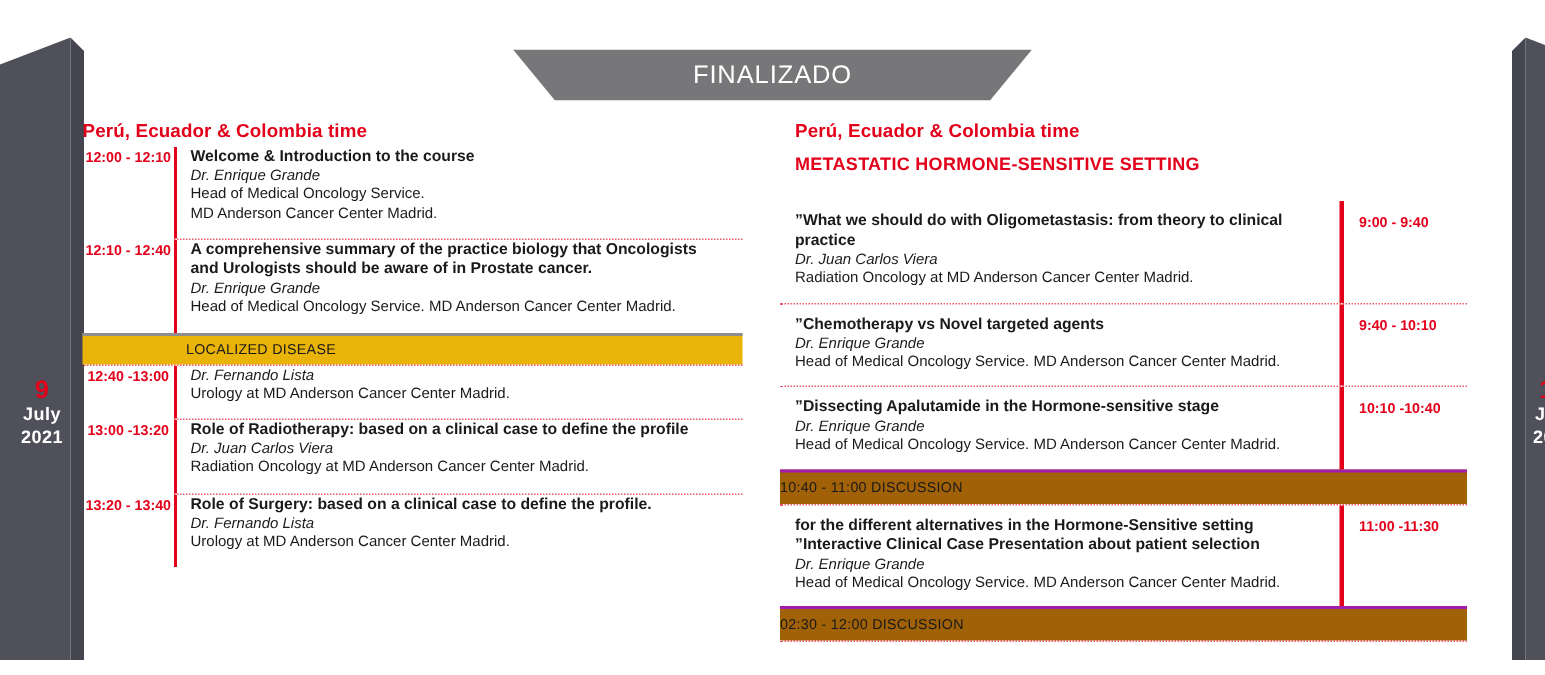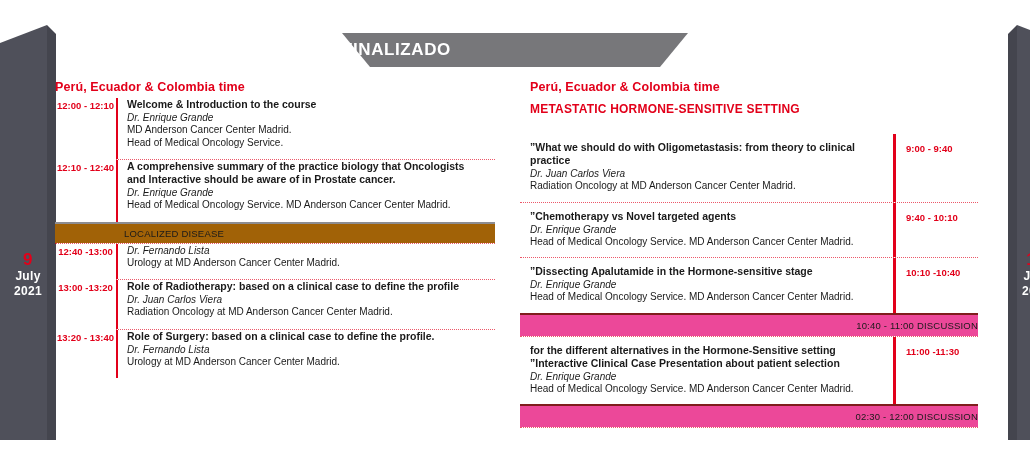--- a/index.html
+++ b/index.html
@@ -27,22 +27,22 @@
   .wing-left .wing-label{top:225px;}
   .wing-right .wing-label{top:225px;}
 
   
   .banner{
     position:absolute;left:342px;top:33px;width:346px;height:34px;
   }
   .banner svg{position:absolute;left:0;top:0;}
   .banner-text{
     position:absolute;left:0;top:0;width:100%;height:50px;
-    line-height:34px;text-align:left;
-    color:#ffffff;font-size:17px;font-weight:bold;letter-spacing:.6px;
+    line-height:34px;text-align:center;
+    color:#ffffff;font-size:17px;font-weight:normal;letter-spacing:.6px;
   }
 
   
   .col{position:absolute;top:0;}
   .col-left{left:55px;width:440px;}
   .col-right{left:520px;width:458px;}
 
   .col-head{
     position:absolute;top:80px;
     color:#e2001a;font-size:12.5px;font-weight:bold;letter-spacing:.1px;
@@ -72,28 +72,28 @@
   .speaker{font-size:10px;font-style:italic;color:#1a1a1a;line-height:13px;}
   .affil{font-size:10px;color:#1a1a1a;line-height:12.5px;}
 
   .dotted{
     height:0;border-top:1px dotted #e2001a;opacity:.65;
     margin:0 0 0 61px;
   }
   .dottedFull{height:0;border-top:1px dotted #e2001a;opacity:.65;}
 
   .band{
-    background:#a16207;border-top:2px solid #8d8d92;
+    background:#eab308;border-top:2px solid #8d8d92;
     font-size:9.5px;color:#1a1a1a;letter-spacing:.2px;
     padding:4px 0 4px 69px;position:relative;
   }
   .band-center{
-    background:#ec4899;border-top:2px solid #7f1d1d;
+    background:#a16207;border-top:2px solid #a21caf;
     font-size:9.5px;color:#1a1a1a;letter-spacing:.2px;
-    padding:5px 0 5px 0;text-align:right;
+    padding:5px 0 5px 0;text-align:left;
   }
 
   
   .rowsR{position:absolute;left:0;top:130px;width:458px;}
   .rowR{position:relative;display:flex;align-items:stretch;}
   .rowR .body{flex:1;padding:7px 12px 9px 10px;}
   .rowR .bar{flex:0 0 3px;width:3px;background:#e2001a;}
   .rowR .time{
     flex:0 0 72px;width:72px;
     color:#e2001a;font-size:9.5px;font-weight:bold;
@@ -142,32 +142,32 @@
     <div class="col-head">Perú, Ecuador &amp; Colombia time</div>
 
     <div class="rowsL">
 
       <div class="rowL">
         <div class="time">12:00 - 12:10</div>
         <div class="bar"></div>
         <div class="body">
           <div class="title">Welcome &amp; Introduction to the course</div>
           <div class="speaker">Dr. Enrique Grande</div>
+          <div class="affil">Head of Medical Oncology Service.</div>
           <div class="affil">MD Anderson Cancer Center Madrid.</div>
-          <div class="affil">Head of Medical Oncology Service.</div>
         </div>
       </div>
       <div class="dotted"></div>
 
       <div class="rowL">
         <div class="time">12:10 - 12:40</div>
         <div class="bar"></div>
         <div class="body">
           <div class="title">A comprehensive summary of the practice biology that Oncologists</div>
-          <div class="title">and Interactive should be aware of in Prostate cancer.</div>
+          <div class="title">and Urologists should be aware of in Prostate cancer.</div>
           <div class="speaker">Dr. Enrique Grande</div>
           <div class="affil">Head of Medical Oncology Service. MD Anderson Cancer Center Madrid.</div>
         </div>
       </div>
 
       <div class="band">
         <span>LOCALIZED DISEASE</span>
       </div>
       <div class="dottedFull"></div>
 

